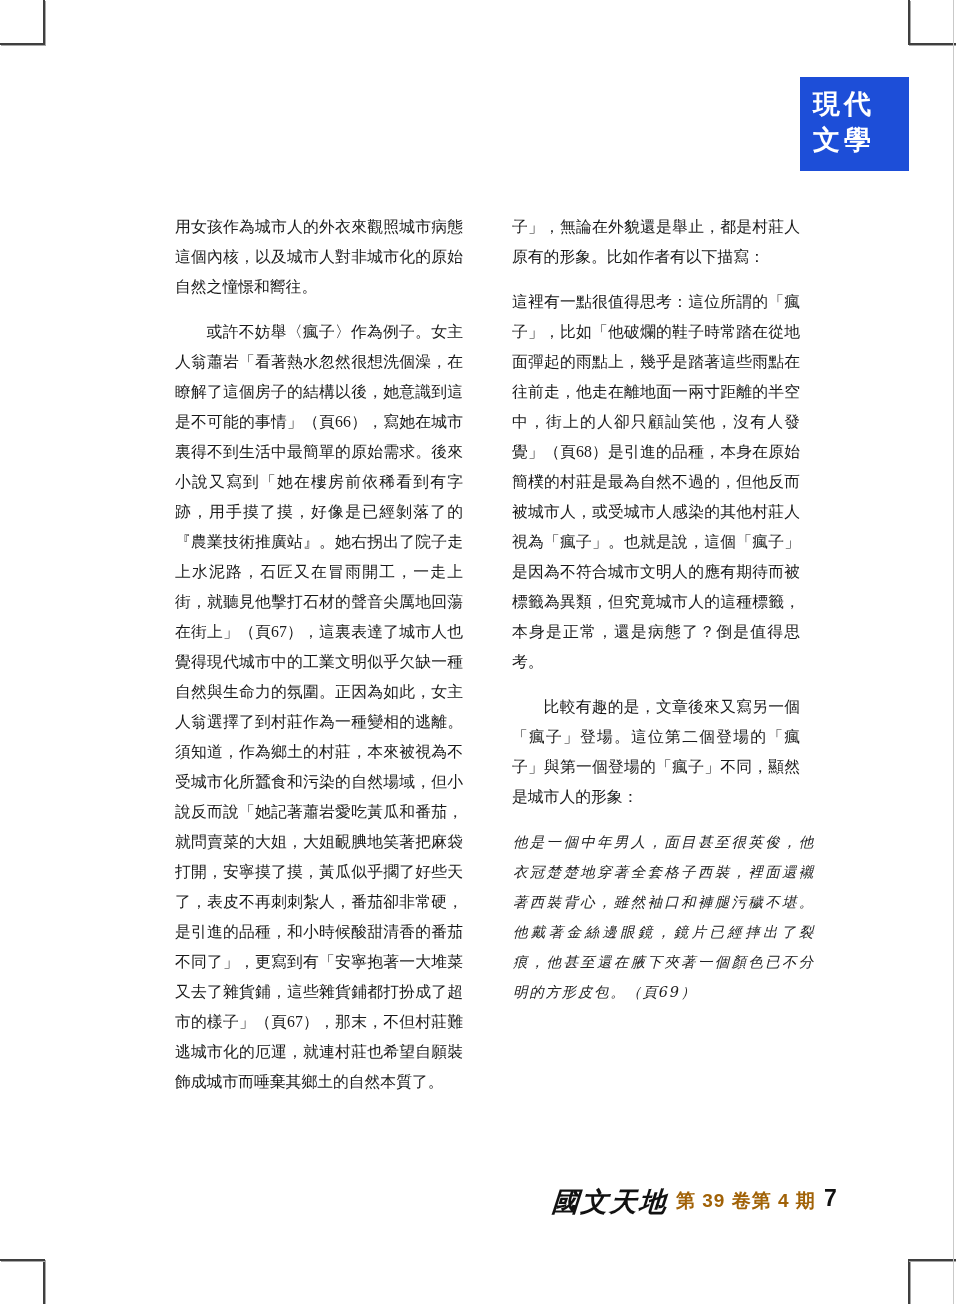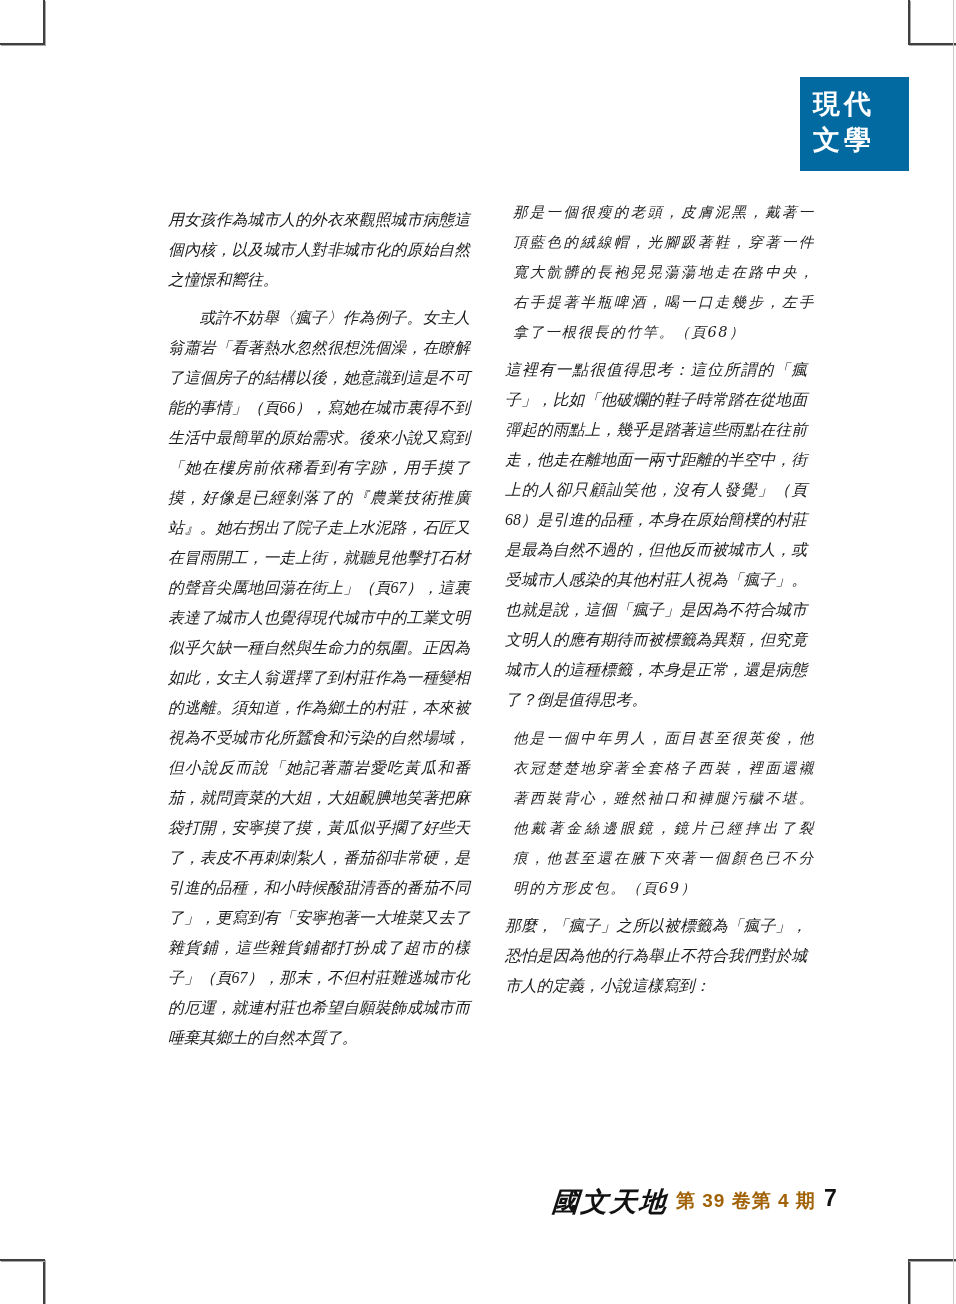--- a/index.html
+++ b/index.html
@@ -7,33 +7,33 @@
     width:956px;height:1304px;position:relative;background:#ffffff;
     font-family:"Liberation Serif","DejaVu Serif",serif;color:#1a1a1a;
     overflow:hidden;
   }
   
   .crop{position:absolute;background:#3f3f3f;box-shadow:1px 1px 0 #a8a8a8;}
   .edge-line{position:absolute;background:#c9c9c9;}
   
   .tab{
     position:absolute;left:800px;top:77px;width:109px;height:94px;
-    background:#0369a1;color:#ffffff;box-sizing:border-box;
+    background:#1d4ed8;color:#ffffff;box-sizing:border-box;
     font-family:"Liberation Sans","DejaVu Sans",sans-serif;font-weight:bold;
     font-size:27px;line-height:36px;letter-spacing:4px;padding:9px 0 0 13px;
   }
   
   .col{
     position:absolute;top:197px;width:318px;
     font-size:15.8px;line-height:30px;text-align:justify;
     text-justify:inter-ideograph;
   }
   .col-left{left:160px;}
   .col-right{left:497px;}
-  .col .para{margin:8px;font-style:italic;}
+  .col .para{margin:15px;}
   .col .para.indent{text-indent:31.6px;}
   .col .quote{
     margin:0 0 0 16px;font-size:14.5px;letter-spacing:1.7px;line-height:30px;
     font-style:italic;color:#222222;
     font-family:"DejaVu Serif","Liberation Serif",serif;
   }
   
   .footer{position:absolute;left:0;top:1180px;width:956px;height:40px;}
   .journal-logo{
     position:absolute;left:552px;top:4px;
@@ -69,23 +69,23 @@
 <div class="tab">
   <div>現代</div>
   <div>文學</div>
 </div>
 
 <div class="col col-left">
     <div class="para">用女孩作為城市人的外衣來觀照城市病態這個內核，以及城市人對非城市化的原始自然之憧憬和嚮往。</div>
     <div class="para indent">或許不妨舉〈瘋子〉作為例子。女主人翁蕭岩「看著熱水忽然很想洗個澡，在瞭解了這個房子的結構以後，她意識到這是不可能的事情」（頁66），寫她在城市裏得不到生活中最簡單的原始需求。後來小說又寫到「她在樓房前依稀看到有字跡，用手摸了摸，好像是已經剝落了的『農業技術推廣站』。她右拐出了院子走上水泥路，石匠又在冒雨開工，一走上街，就聽見他擊打石材的聲音尖厲地回蕩在街上」（頁67），這裏表達了城市人也覺得現代城市中的工業文明似乎欠缺一種自然與生命力的氛圍。正因為如此，女主人翁選擇了到村莊作為一種變相的逃離。須知道，作為鄉土的村莊，本來被視為不受城市化所蠶食和污染的自然場域，但小說反而說「她記著蕭岩愛吃黃瓜和番茄，就問賣菜的大姐，大姐靦腆地笑著把麻袋打開，安寧摸了摸，黃瓜似乎擱了好些天了，表皮不再刺刺紮人，番茄卻非常硬，是引進的品種，和小時候酸甜清香的番茄不同了」，更寫到有「安寧抱著一大堆菜又去了雜貨鋪，這些雜貨鋪都打扮成了超市的樣子」（頁67），那末，不但村莊難逃城市化的厄運，就連村莊也希望自願裝飾成城市而唾棄其鄉土的自然本質了。</div>
   </div>
 <div class="col col-right">
-    <div class="quote">那是一個很瘦的老頭，皮膚泥黑，戴著一頂藍色的絨線帽，光腳趿著鞋，穿著一件寬大骯髒的長袍晃晃蕩蕩地走在路中央，右手提著半瓶啤酒，喝一口走幾步，左手拿了一根很長的竹竿。（頁68）</div>
+    <div class="para">子」，無論在外貌還是舉止，都是村莊人原有的形象。比如作者有以下描寫：</div>
     <div class="para">這裡有一點很值得思考：這位所謂的「瘋子」，比如「他破爛的鞋子時常踏在從地面彈起的雨點上，幾乎是踏著這些雨點在往前走，他走在離地面一兩寸距離的半空中，街上的人卻只顧訕笑他，沒有人發覺」（頁68）是引進的品種，本身在原始簡樸的村莊是最為自然不過的，但他反而被城市人，或受城市人感染的其他村莊人視為「瘋子」。也就是說，這個「瘋子」是因為不符合城市文明人的應有期待而被標籤為異類，但究竟城市人的這種標籤，本身是正常，還是病態了？倒是值得思考。</div>
+    <div class="para indent">比較有趣的是，文章後來又寫另一個「瘋子」登場。這位第二個登場的「瘋子」與第一個登場的「瘋子」不同，顯然是城市人的形象：</div>
     <div class="quote">他是一個中年男人，面目甚至很英俊，他衣冠楚楚地穿著全套格子西裝，裡面還襯著西裝背心，雖然袖口和褲腿污穢不堪。他戴著金絲邊眼鏡，鏡片已經摔出了裂痕，他甚至還在腋下夾著一個顏色已不分明的方形皮包。（頁69）</div>
-    <div class="para">那麼，「瘋子」之所以被標籤為「瘋子」，恐怕是因為他的行為舉止不符合我們對於城市人的定義，小說這樣寫到：</div>
   </div>
 
 <div class="footer">
   <span class="journal-logo">國文天地</span>
   <span class="issue-label">第 39 卷第 4 期</span>
   <span class="page-number">7</span>
 </div>
 
 </body></html>

